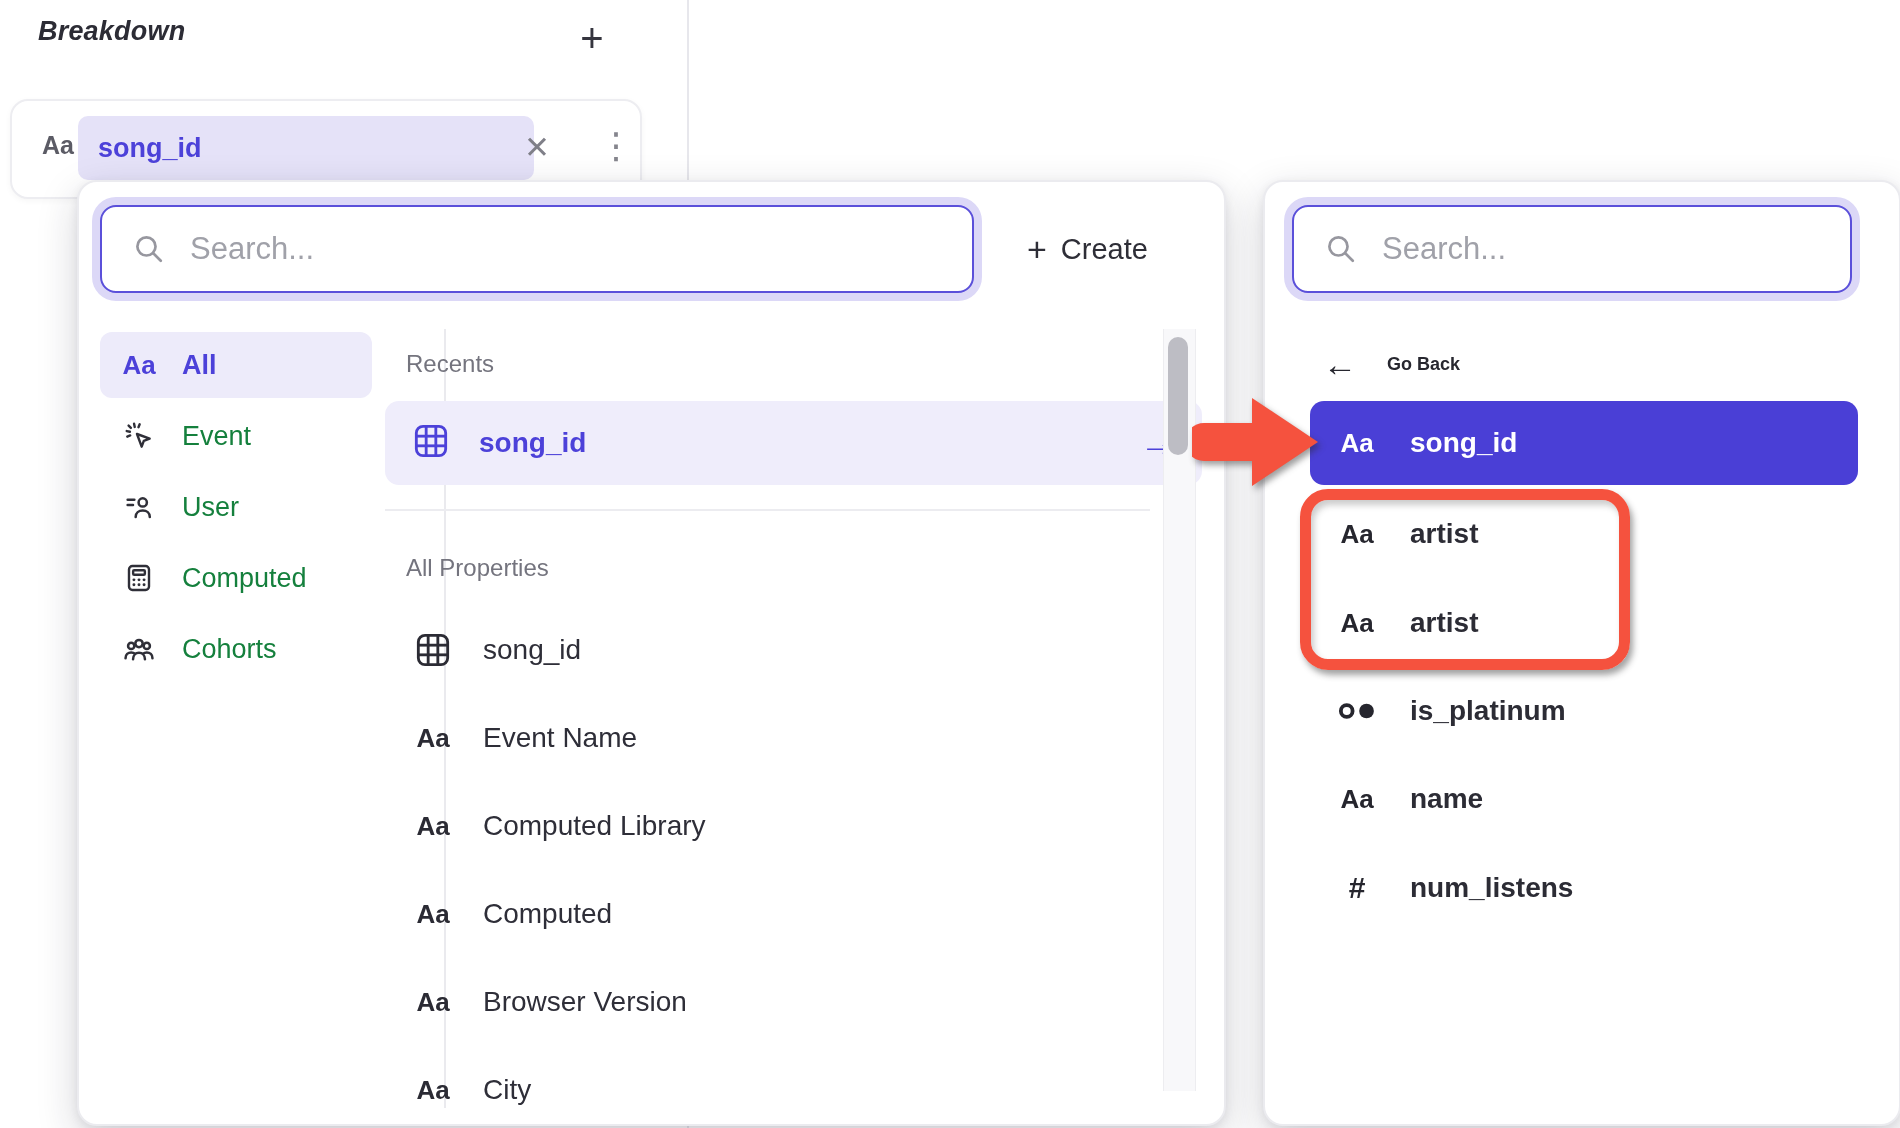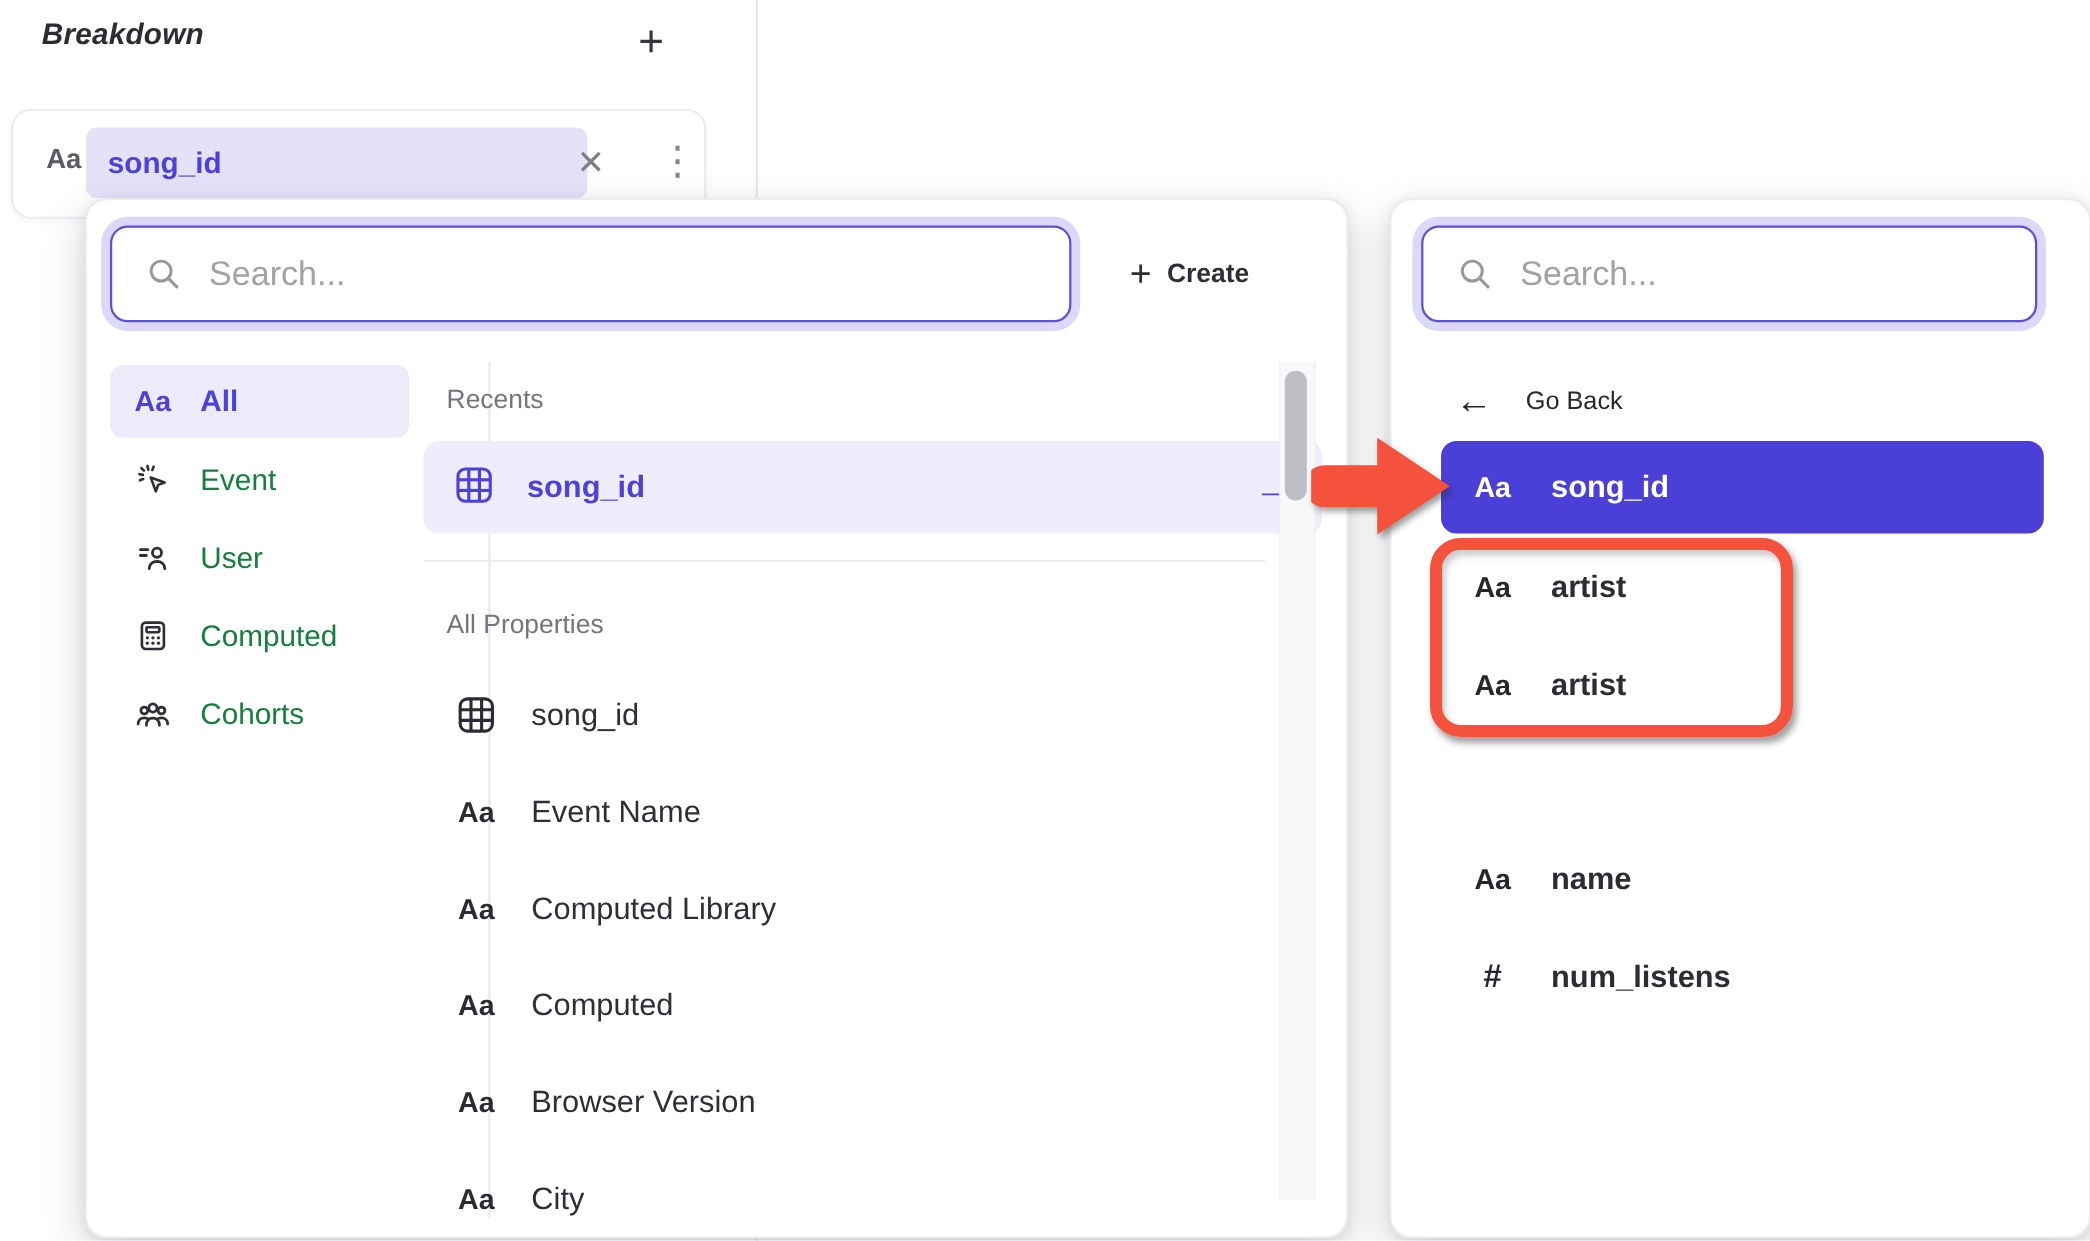--- a/index.html
+++ b/index.html
@@ -41,21 +41,21 @@
   .right-panel{left:1263px;top:180px;width:634px;height:942px;}
 
   .search-box{border:2.5px solid #5b50da;border-radius:16px;box-shadow:0 0 0 8px var(--ring);
               display:flex;align-items:center;padding-left:30px;gap:24px;background:#fff;cursor:text;}
   .search-box .ph{font-size:31px;color:#a0a1a9;}
   .mag{color:#97979f;display:flex;}
 
   .create-btn{display:flex;align-items:center;gap:14px;background:none;border:none;cursor:pointer;
               font-family:inherit;color:#2e2e37;}
   .create-btn .plus{font-size:34px;font-weight:300;}
-  .create-btn .lbl{font-size:24px;font-weight:700;}
+  .create-btn .lbl{font-size:29px;font-weight:400;}
 
   .side-sep{left:365px;top:147px;width:2px;height:779px;background:#eaeaee;}
 
   .cats{left:21px;top:150px;width:272px;display:flex;flex-direction:column;gap:5px;}
   .cat{height:66px;border-radius:12px;display:flex;align-items:center;padding-left:20px;gap:24px;
        font-size:27px;font-weight:500;color:#15803d;cursor:pointer;}
   .cat .ic{width:38px;display:flex;justify-content:center;align-items:center;color:#2f2f38;}
   .cat.selected{background:var(--lav-side);}
   .cat.selected,.cat.selected .ic{color:var(--indigo);font-weight:700;}
   .aa-ic{font-size:26px;font-weight:700;}
@@ -70,21 +70,21 @@
   .prop{left:306px;width:765px;height:64px;display:flex;align-items:center;padding:0 26px;gap:28px;cursor:pointer;}
   .prop .ic{width:44px;display:flex;justify-content:center;align-items:center;color:#2b2b34;}
   .prop .lbl{font-size:28px;font-weight:500;color:#2e2e38;}
 
   .scroll-track{left:1084px;top:147px;width:31px;height:762px;background:#f8f8fa;
                 border-left:1.5px solid #ededf0;border-right:1.5px solid #ededf0;}
   .scroll-thumb{position:absolute;left:4px;top:8px;width:20px;height:118px;background:#bdbdc4;border-radius:11px;cursor:grab;}
 
   .goback{left:58px;top:160px;height:44px;display:flex;align-items:center;gap:30px;cursor:pointer;color:#27272f;}
   .goback .ar{font-size:34px;}
-  .goback .lbl{font-size:23px;font-weight:400;}
+  .goback .lbl{font-size:18px;font-weight:700;}
 
   .rrow{left:45px;width:548px;height:84px;display:flex;align-items:center;padding:0 24px;gap:30px;
         box-sizing:border-box;cursor:pointer;}
   .rrow .ic{width:46px;display:flex;justify-content:center;align-items:center;color:#26262e;}
   .rrow .lbl{font-size:28px;font-weight:600;color:#2c2c35;}
   .rrow.selected{background:var(--indigo-row);border-radius:14px;}
   .rrow.selected .lbl,.rrow.selected .ic{color:#fff;}
   .rrow.highlighted{background:var(--lav-row);border-radius:14px;height:82px;}
   .rrow.highlighted .lbl,.rrow.highlighted .ic{color:var(--indigo);}
   .num-ic{font-size:30px;font-weight:600;}
@@ -273,20 +273,29 @@
       <span class="lbl">song_id</span>
     </div>
     <div class="abs rrow" style="top:310px;">
       <span class="ic aa-ic">Aa</span>
       <span class="lbl">artist</span>
     </div>
     <div class="abs rrow" style="top:399px;">
       <span class="ic aa-ic">Aa</span>
       <span class="lbl">artist</span>
     </div>
+    <div class="abs rrow" style="top:487px;">
+      <span class="ic">
+        <svg width="44" height="30" viewBox="0 0 30 20" fill="none">
+            <circle cx="8" cy="10" r="4" stroke="currentColor" stroke-width="2.6"></circle>
+            <circle cx="21.5" cy="10" r="5" fill="currentColor"></circle>
+          </svg>
+      </span>
+      <span class="lbl">is_platinum</span>
+    </div>
     <div class="abs rrow" style="top:575px;">
       <span class="ic aa-ic">Aa</span>
       <span class="lbl">name</span>
     </div>
     <div class="abs rrow" style="top:664px;">
       <span class="ic num-ic">#</span>
       <span class="lbl">num_listens</span>
     </div>
   </div>
 

